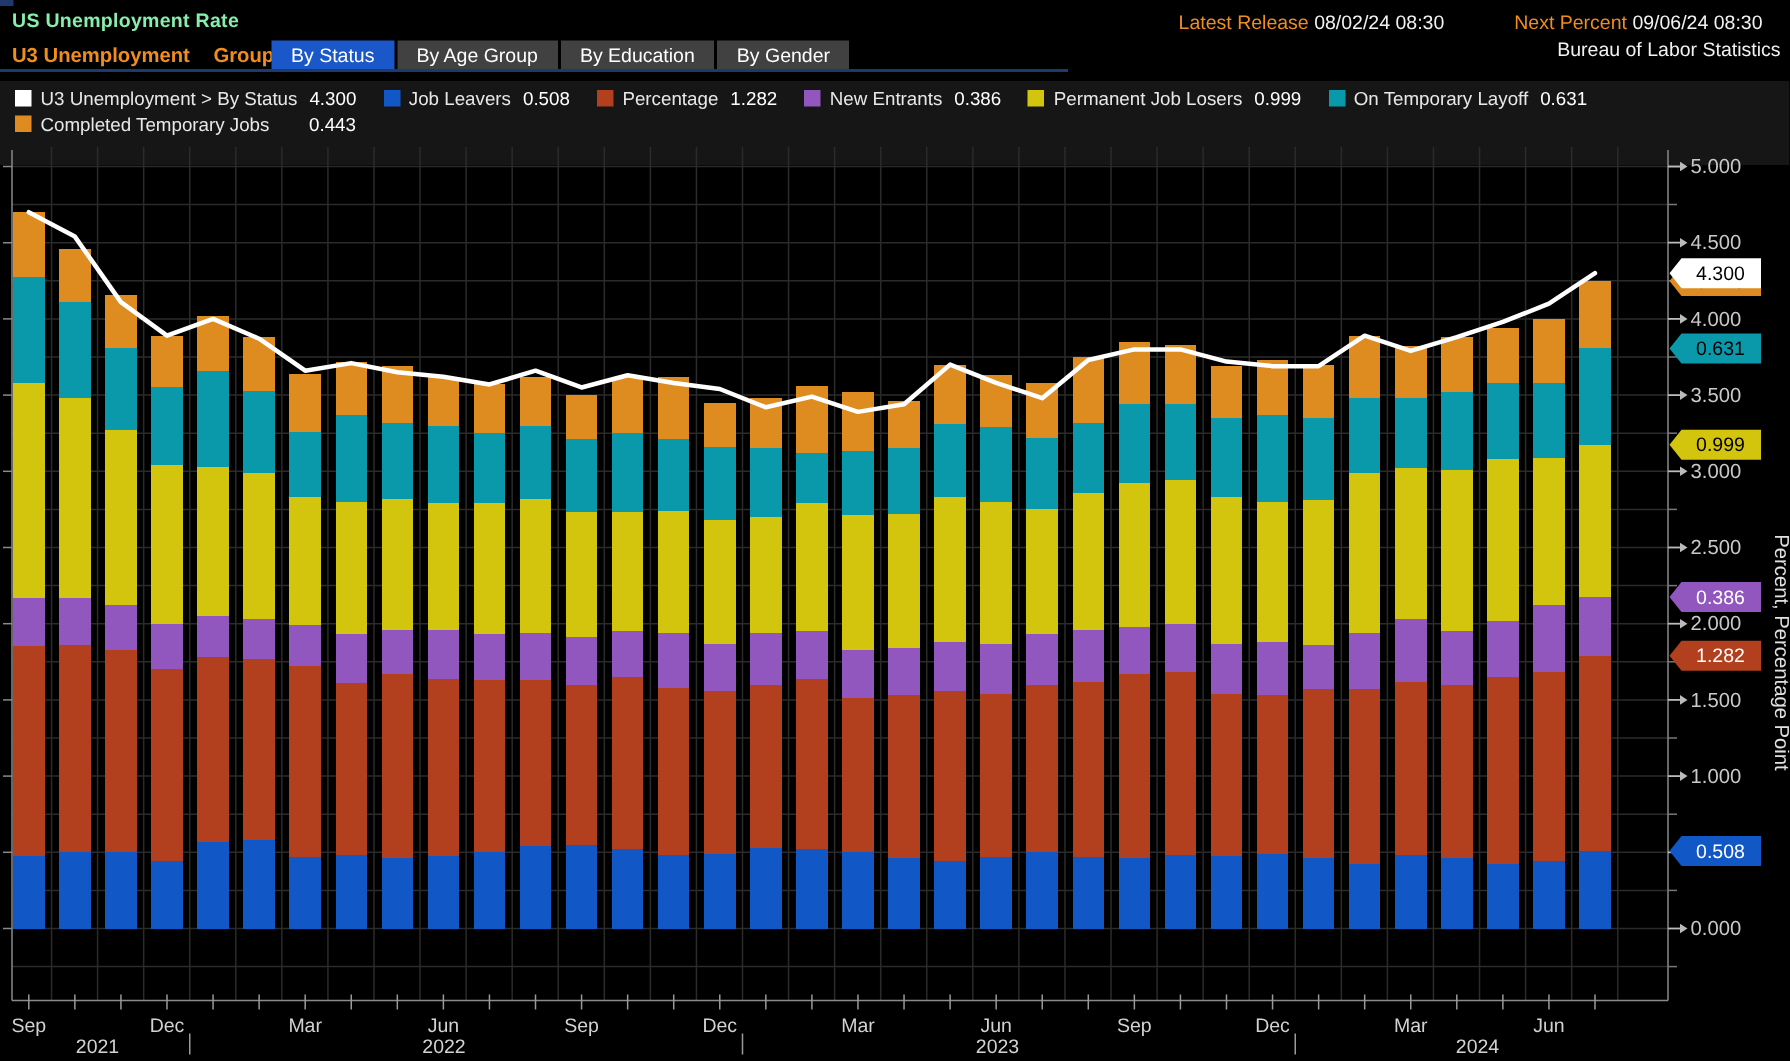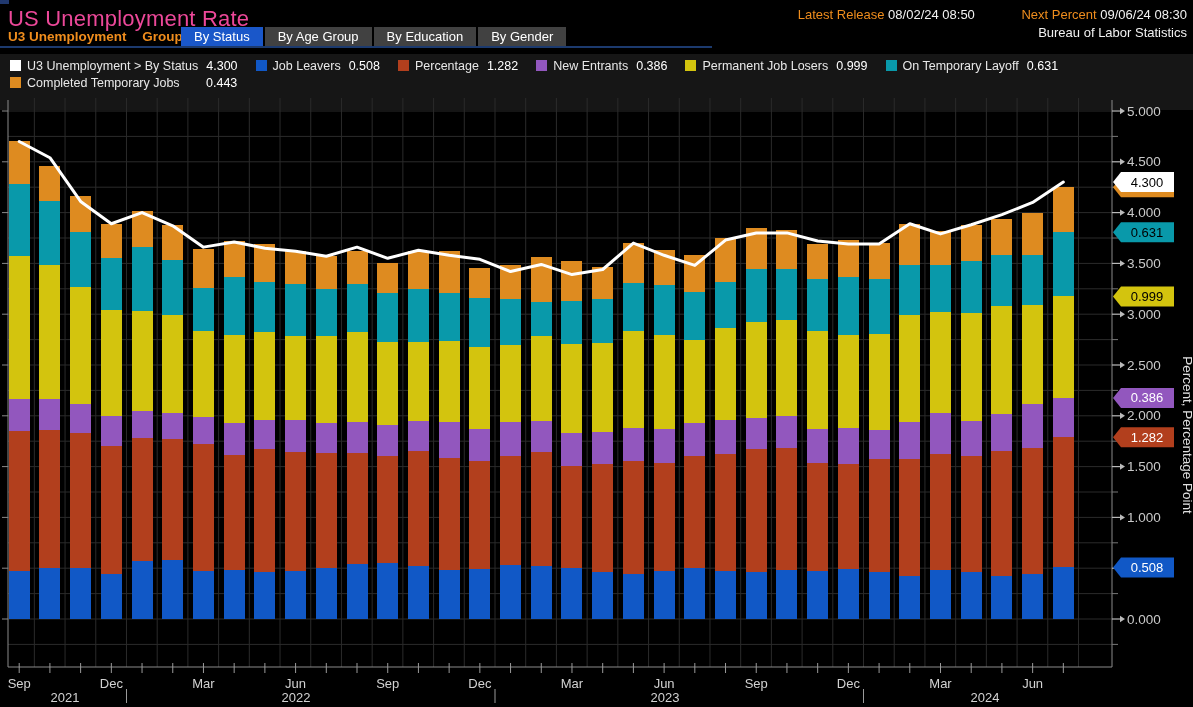--- a/index.html
+++ b/index.html
@@ -1,30 +1,30 @@
 <!DOCTYPE html>
 <html><head>
 <meta charset="utf-8">
 <style>
   html,body{margin:0;padding:0;background:#000;}
   body{width:1193px;height:707px;position:relative;overflow:hidden;
        font-family:"Liberation Sans","DejaVu Sans",sans-serif;color:#e8e8e8;}
   .corner-artifact{position:absolute;left:0;top:0;width:9px;height:4px;background:#20386e;}
-  .page-title{position:absolute;left:8px;top:6px;font-size:22px;font-weight:normal;color:#ec4899;letter-spacing:.2px;}
+  .page-title{position:absolute;left:8px;top:6px;font-size:13px;font-weight:bold;color:#86efac;letter-spacing:.2px;}
   .subtitle{position:absolute;left:8px;top:29px;font-size:13.5px;font-weight:bold;color:#ef8d1d;}
   .subtitle .gap{display:inline-block;width:12px;}
   .tabbar{position:absolute;left:181px;top:27px;display:flex;gap:2px;}
   .tab{height:19px;line-height:19px;padding:0 13px;background:#414141;color:#fff;
        font-size:13px;text-align:center;cursor:default;}
   .tab.active{background:#1a57c9;}
   .tab-underline{position:absolute;left:0;top:46px;width:712px;height:2px;background:#1c3a6e;}
   .release-info{position:absolute;right:6px;top:7px;font-size:13px;white-space:nowrap;}
   .release-info .lbl{color:#ef8d1d;padding-left:33px;}
   .release-info .val{color:#f2f2f2;margin-right:10px;}
-  .release-info .val:last-child{margin-right:0;}
+  .release-info .val:last-child{margin-right:12px;}
   .source-line{position:absolute;right:6px;top:25px;font-size:13px;color:#f2f2f2;}
   .legend-band{position:absolute;left:0;top:54px;width:1193px;height:56px;background:#161616;
                padding:3px 0 0 10px;box-sizing:border-box;}
   .legend-row{display:flex;align-items:center;height:17px;font-size:12.5px;}
   .legend-item{display:flex;align-items:center;margin-right:18px;white-space:nowrap;}
   .swatch{width:11px;height:11px;margin-right:6px;flex:none;}
   .legend-label{color:#e8e8e8;}
   .legend-label.fixed{min-width:171px;display:inline-block;}
   .legend-value{color:#fff;margin-left:8px;}
   svg{position:absolute;left:0;top:95px;}
@@ -45,21 +45,21 @@
 <div class="tabbar">
     <div class="tab active">By Status</div>
     <div class="tab">By Age Group</div>
     <div class="tab">By Education</div>
     <div class="tab">By Gender</div>
   </div>
 <div class="tab-underline"></div>
 
 <div class="release-info">
   <span class="lbl">Latest Release</span>
-  <span class="val">08/02/24 08:50</span>
+  <span class="val">08/02/24 08:30</span>
   <span class="lbl">Next Percent</span>
   <span class="val">09/06/24 08:30</span>
 </div>
 <div class="source-line">Bureau of Labor Statistics</div>
 
 <div class="legend-band">
     <div class="legend-row">
       <div class="legend-item">
         <span class="swatch" style="background: rgb(255, 255, 255);"></span>
         <span class="legend-label fixed">U3 Unemployment &gt; By Status</span>

